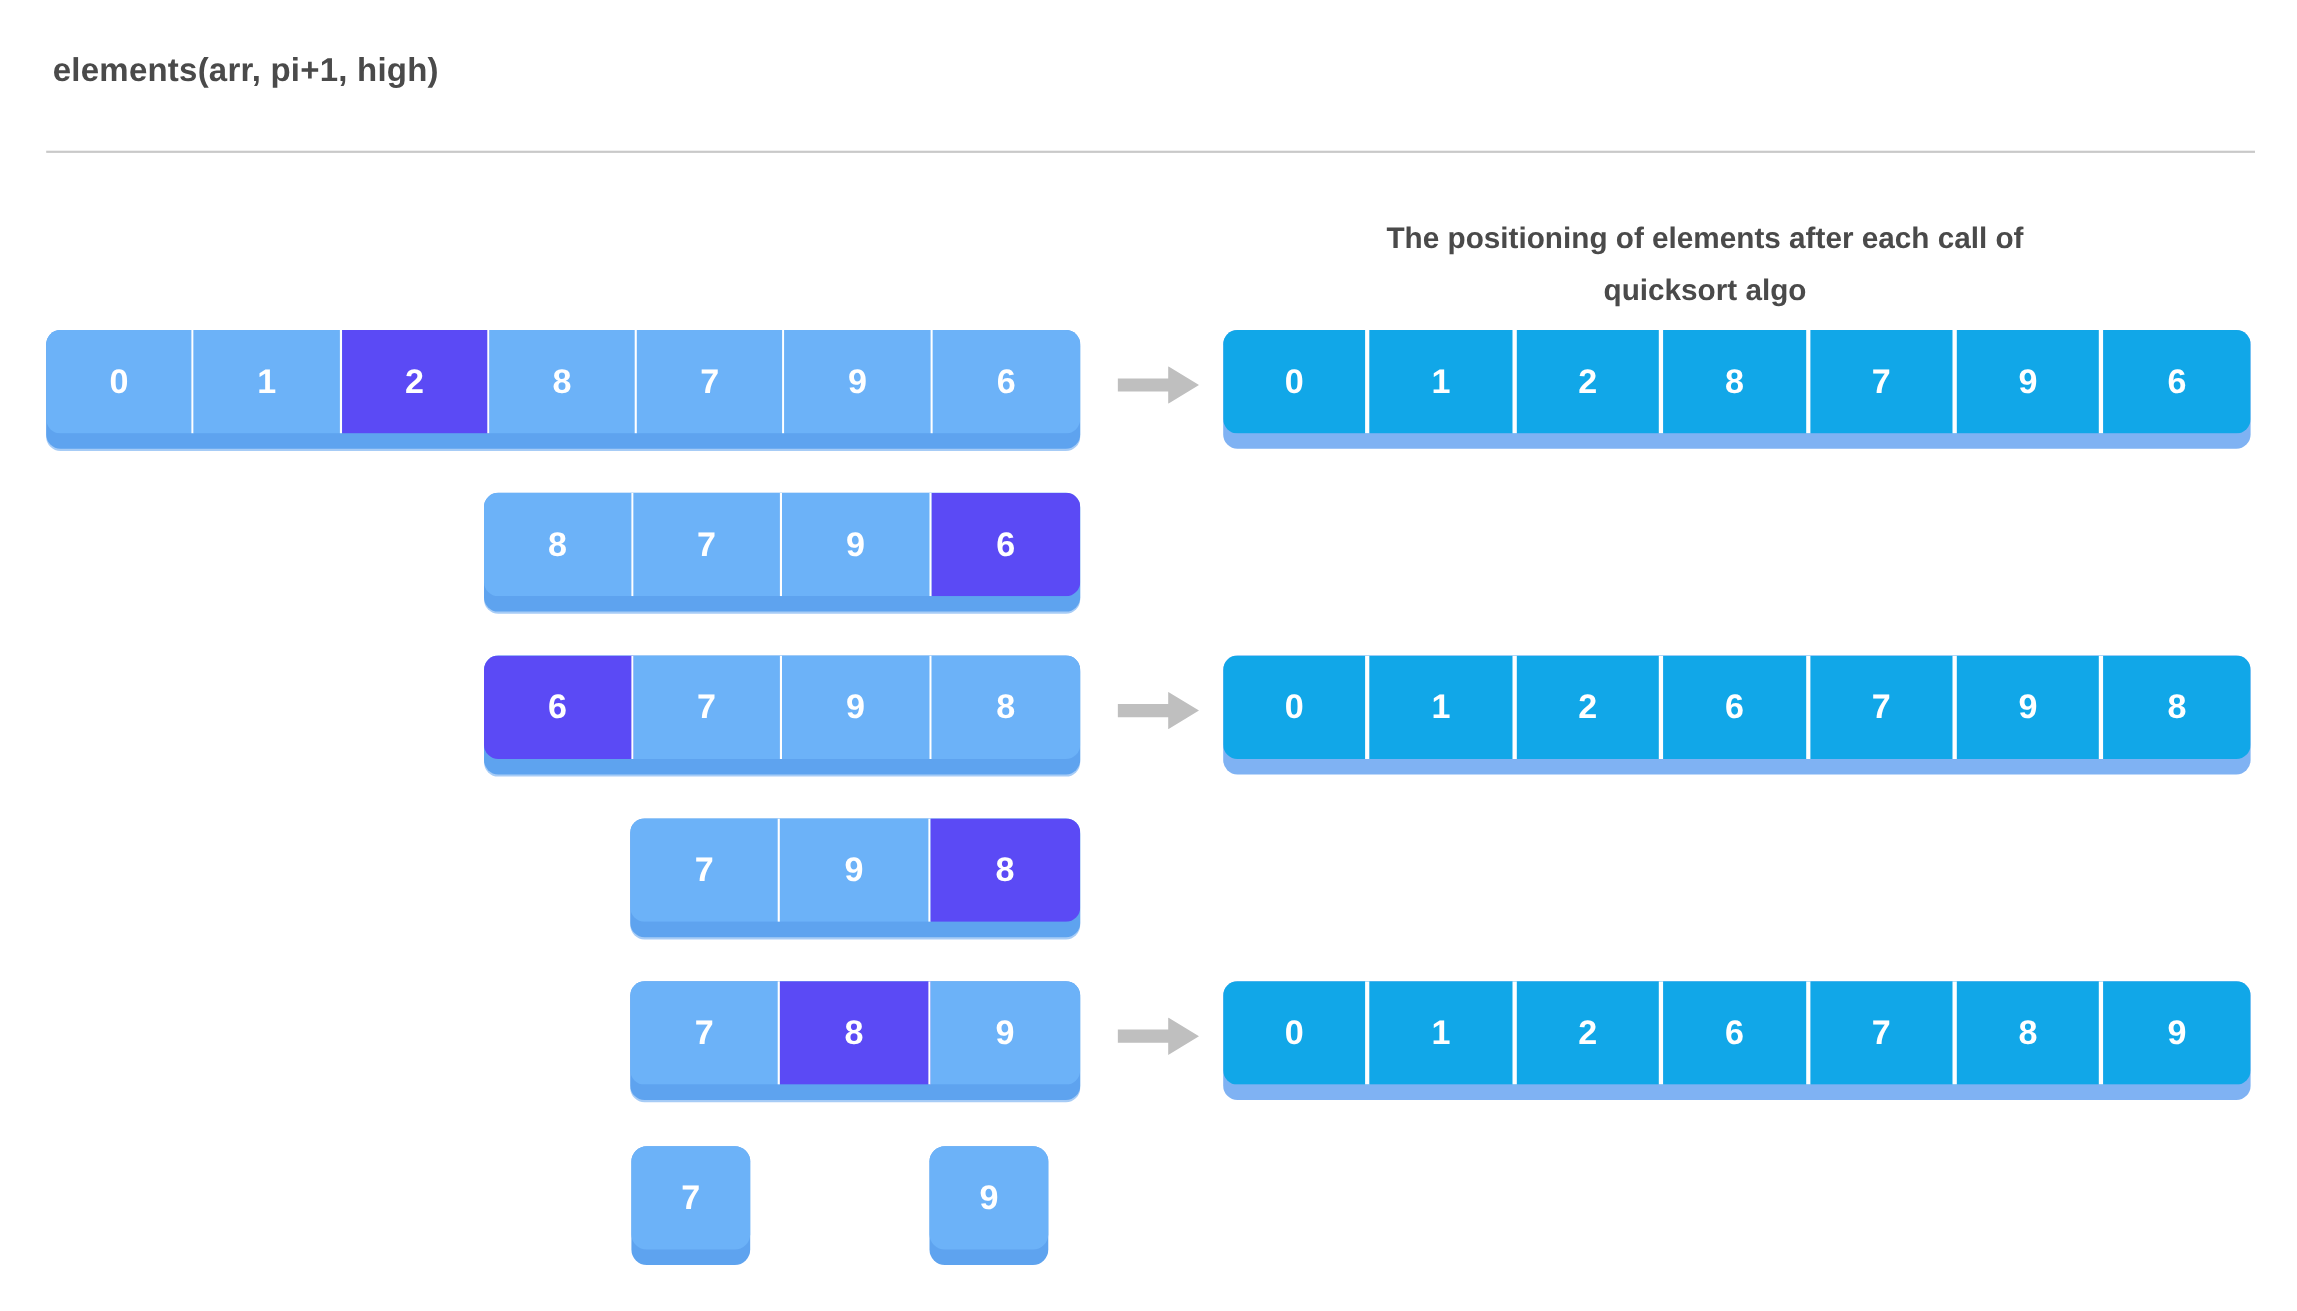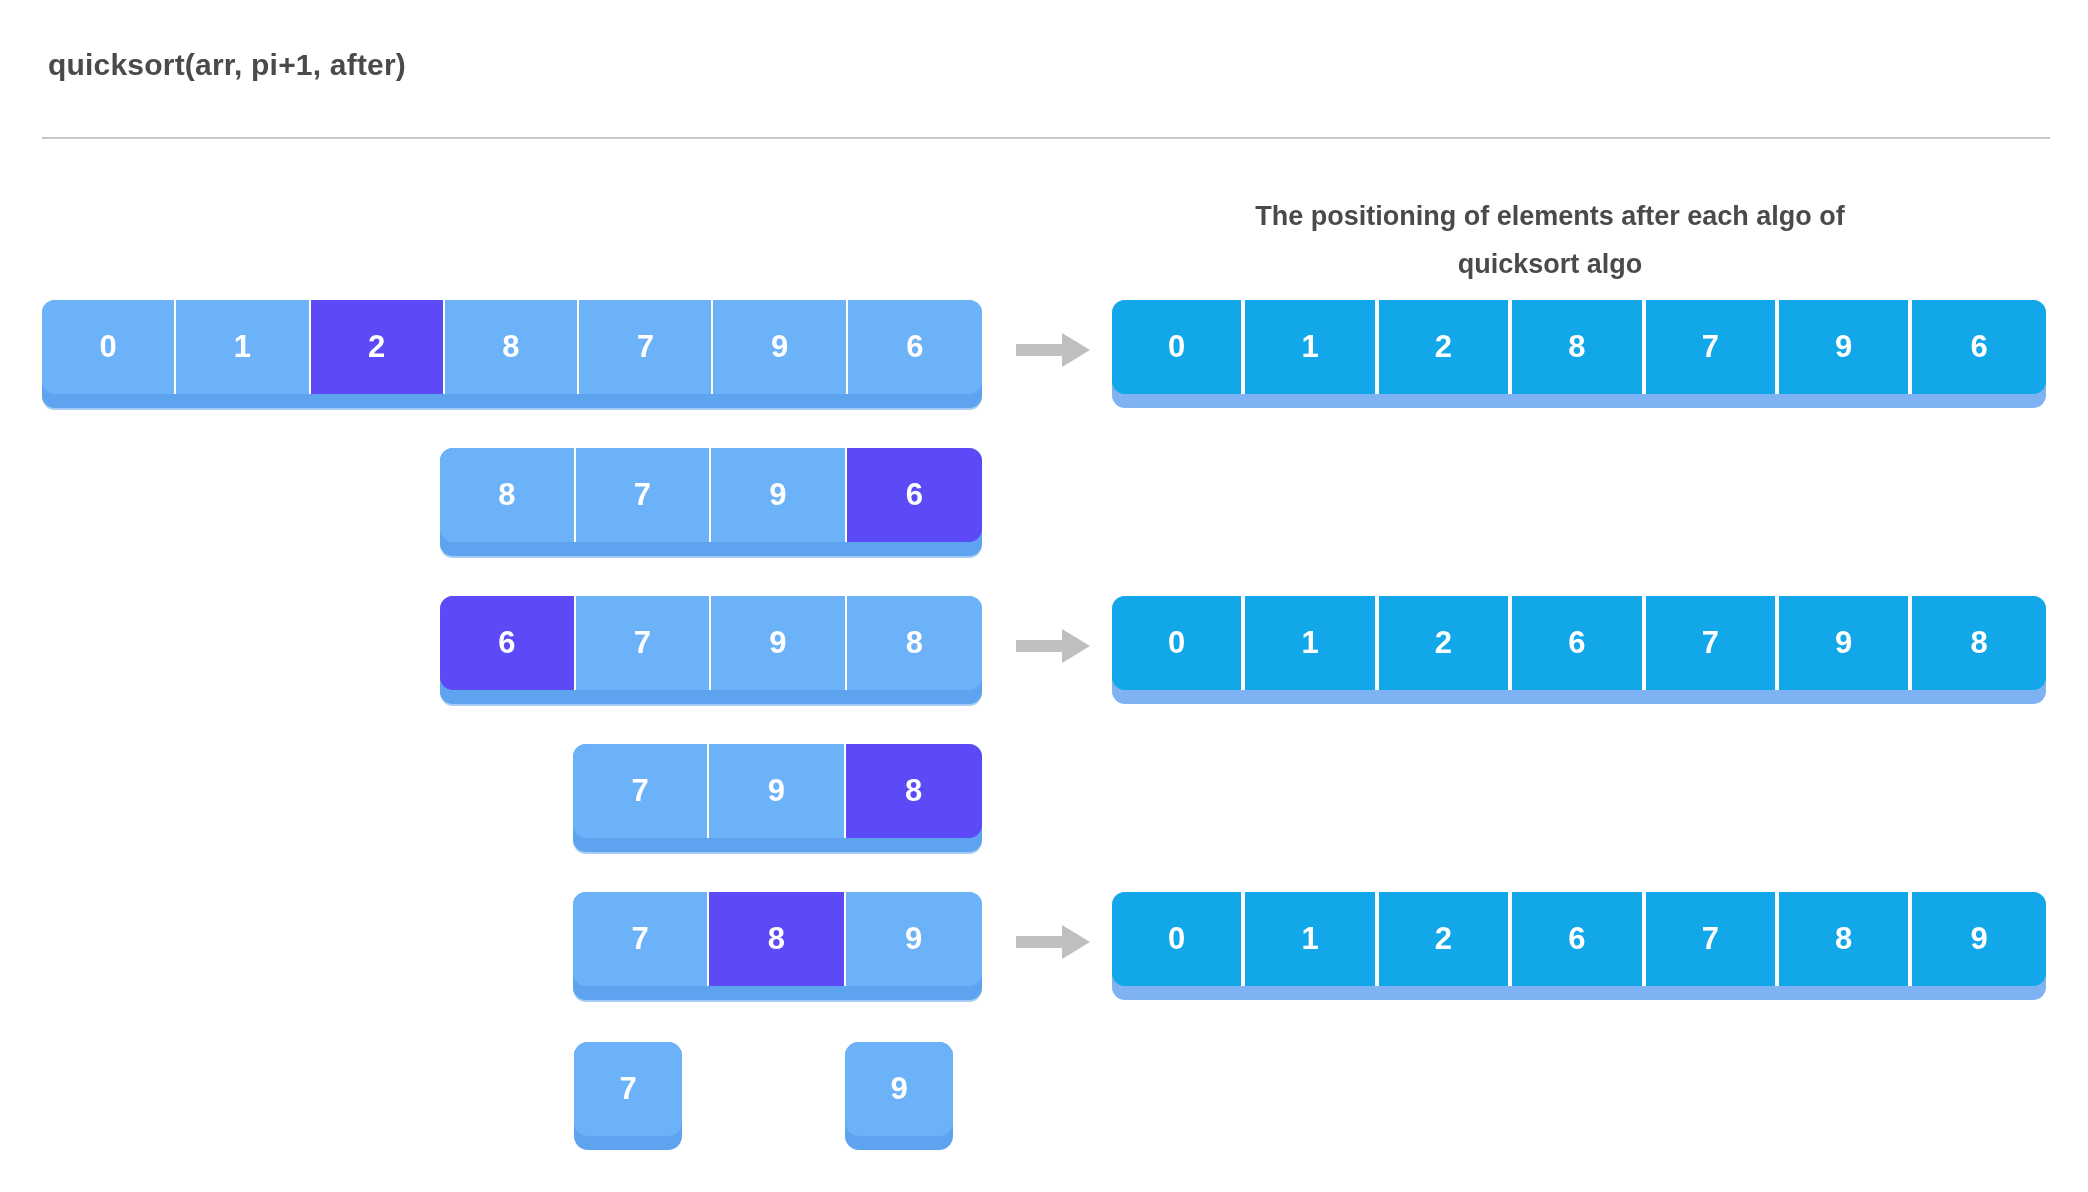--- a/index.html
+++ b/index.html
@@ -130,26 +130,26 @@
   .arrow {
     position: absolute;
     width: 74px;
     height: 34px;
   }
   .arrow svg { display: block; }
 </style>
 </head>
 <body>
 
-<div id="page-title">quicksort(arr, pi+1, after)</div>
+<div id="page-title">elements(arr, pi+1, high)</div>
 
 <div id="header-divider"></div>
 
 <div id="right-column-heading">
-  <div>The positioning of elements after each algo of</div>
+  <div>The positioning of elements after each call of</div>
   <div>quicksort algo</div>
 </div>
 
 <div class="array left" style="left:42px; top:300px; width:940px;">
   <div class="cells">
     <div class="cell" style="width:134.3px">0</div>
     <div class="cell" style="width:134.3px">1</div>
     <div class="cell pivot" style="width:134.3px">2</div>
     <div class="cell" style="width:134.3px">8</div>
     <div class="cell" style="width:134.3px">7</div>

